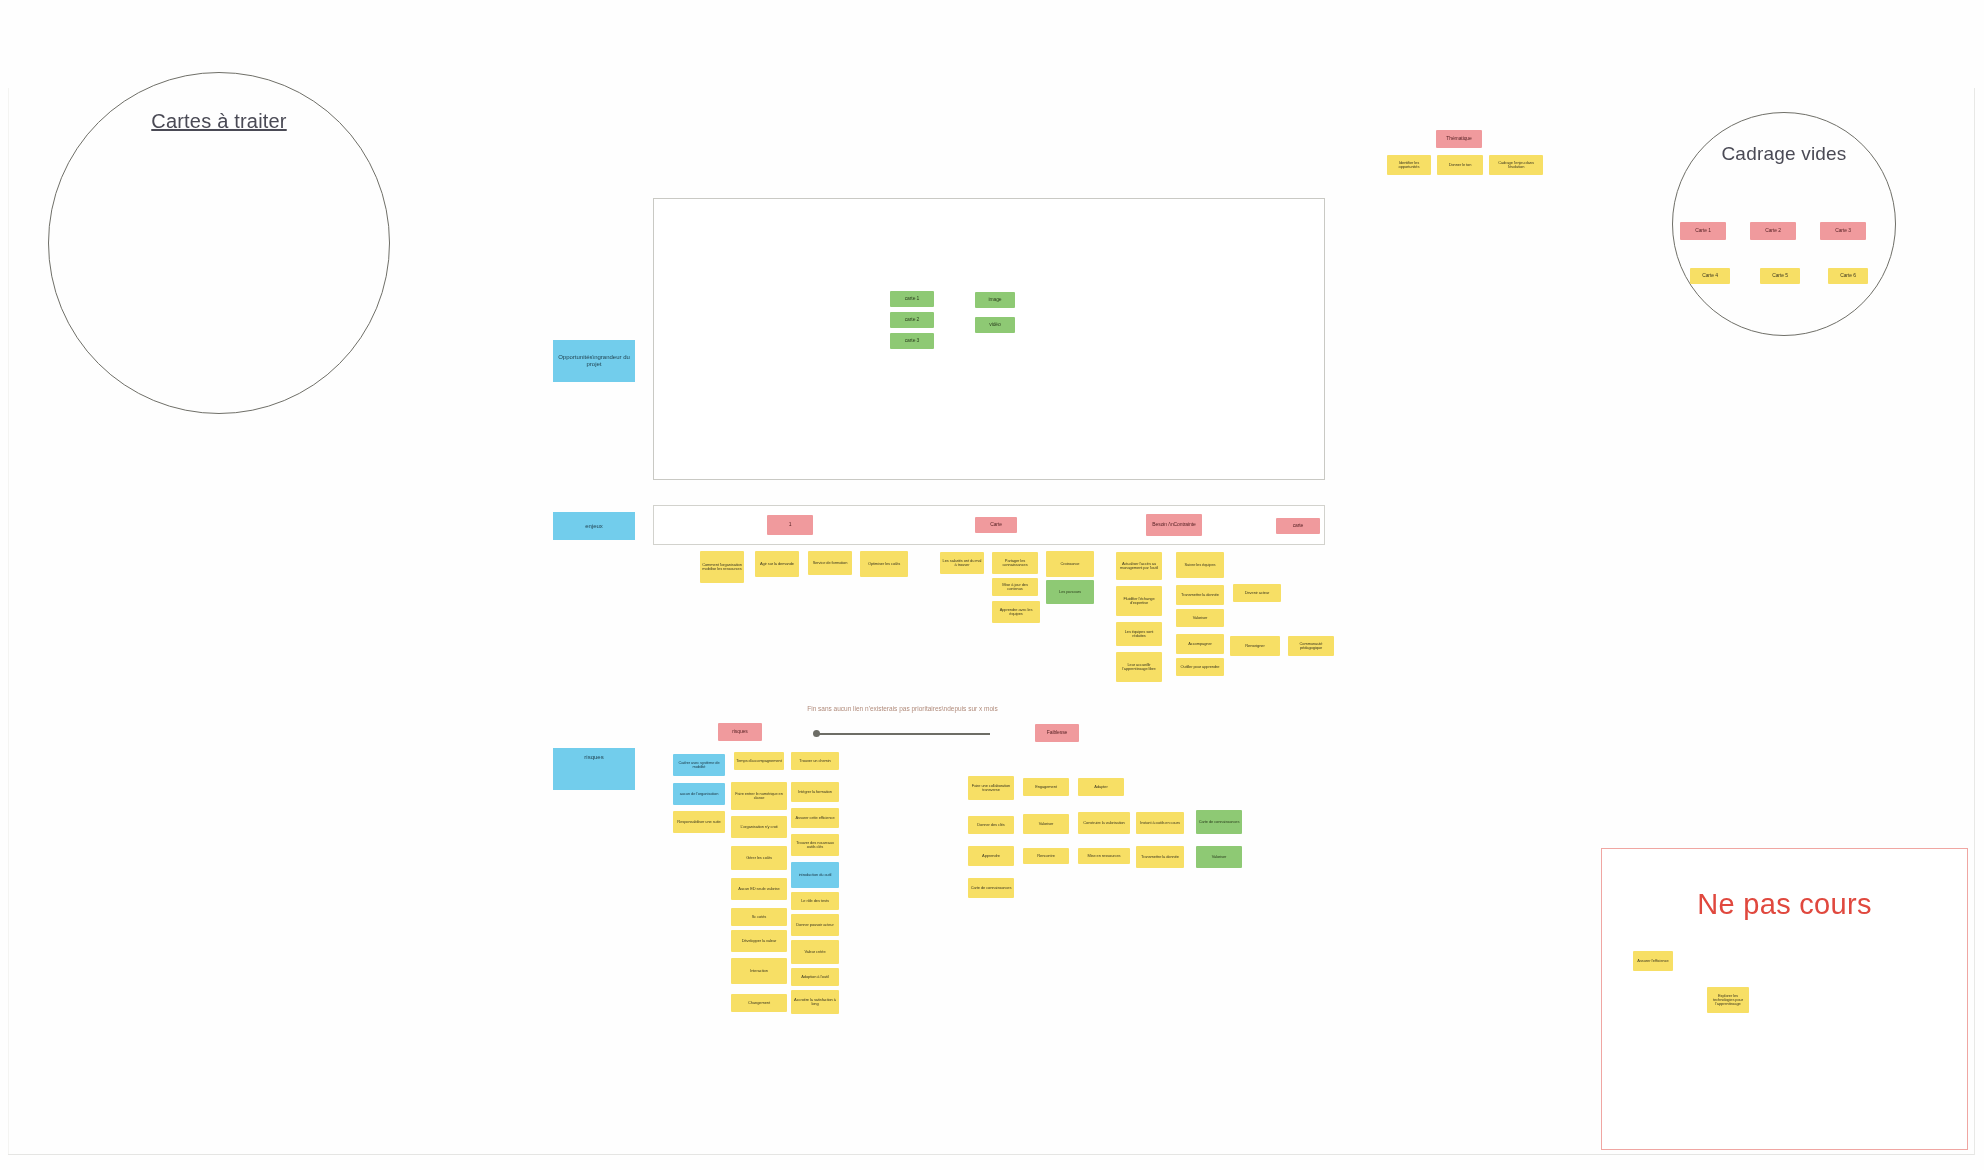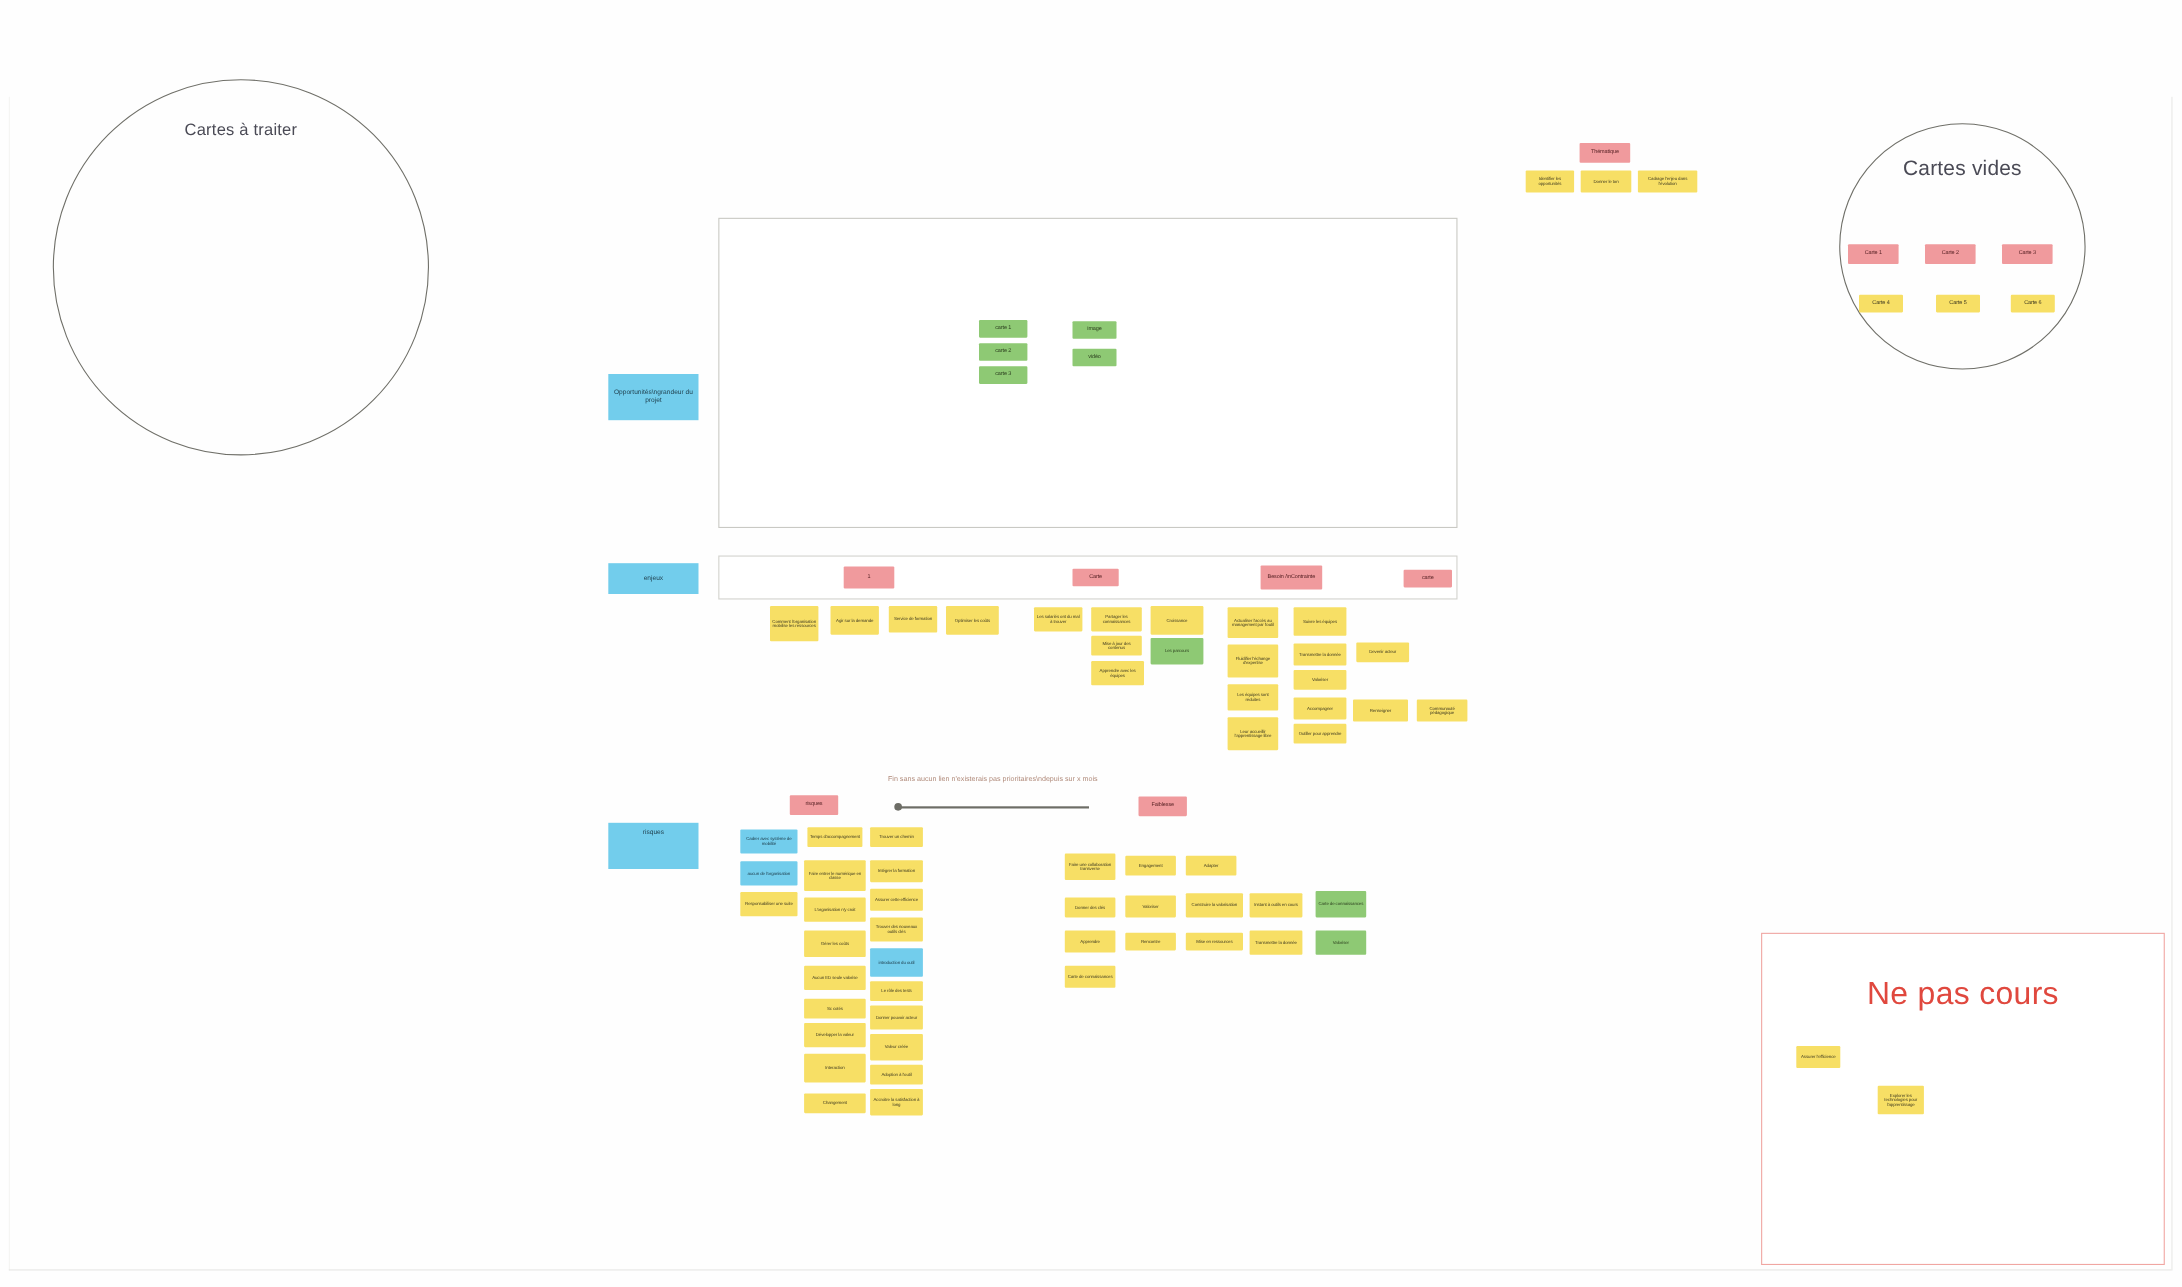--- a/index.html
+++ b/index.html
@@ -23,21 +23,21 @@
   
   .circle{
     position:absolute;border:1px solid #6f6f68;border-radius:50%;
     background:transparent;box-sizing:border-box;
   }
   .circle-title{
     position:absolute;text-align:center;white-space:nowrap;
     color:#4a4a55;letter-spacing:.2px;
   }
   #circle-todo{left:48px;top:72px;width:342px;height:342px;}
-  #circle-todo-title{left:48px;top:110px;width:342px;font-size:15px;}
+  #circle-todo-title{left:48px;top:110px;width:342px;font-size:20px;text-decoration:underline;}
   #circle-empty{left:1672px;top:112px;width:224px;height:224px;}
   #circle-empty-title{left:1672px;top:143px;width:224px;font-size:19px;}
 
   
   .card{
     position:absolute;box-sizing:border-box;border-radius:1px;
     display:flex;align-items:center;justify-content:center;
     text-align:center;overflow:hidden;line-height:1.08;
     font-size:4px;color:#3f3a21;padding:1px 2px;
     letter-spacing:-.1px;word-break:break-word;
@@ -94,21 +94,21 @@
 <div id="board">
 
   <div class="frame-left"></div>
   <div class="frame-right"></div>
   <div class="frame-bottom"></div>
 
   <div class="circle" id="circle-todo"></div>
   <div class="circle-title" id="circle-todo-title">Cartes à traiter</div>
 
   <div class="circle" id="circle-empty"></div>
-  <div class="circle-title" id="circle-empty-title">Cartes vides</div>
+  <div class="circle-title" id="circle-empty-title">Cadrage vides</div>
   <div id="circle-empty-cards">
       <div class="card red" style="left: 1680px; top: 222px; width: 46px; height: 18px; font-size: 5px;">
         <span>Carte 1</span>
       </div>
       <div class="card red" style="left: 1750px; top: 222px; width: 46px; height: 18px; font-size: 5px;">
         <span>Carte 2</span>
       </div>
       <div class="card red" style="left: 1820px; top: 222px; width: 46px; height: 18px; font-size: 5px;">
         <span>Carte 3</span>
       </div>

